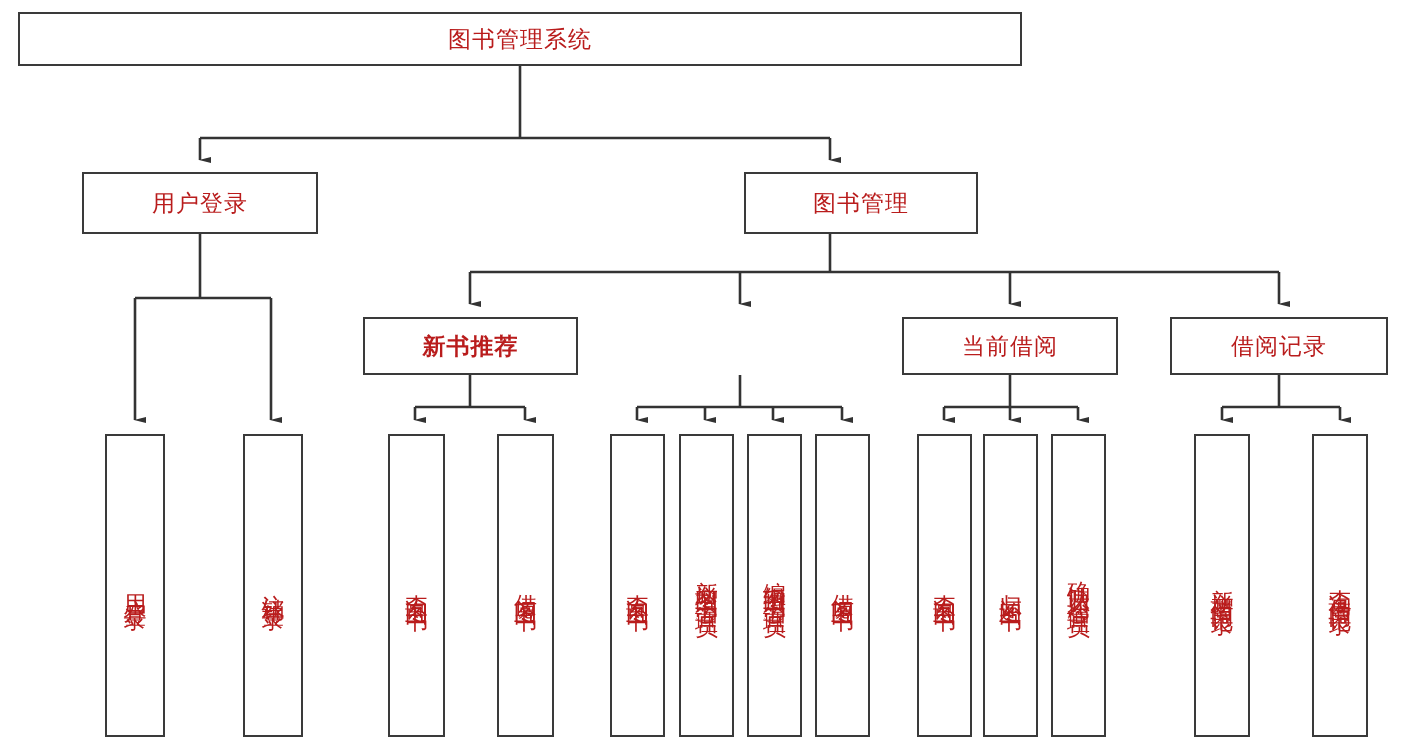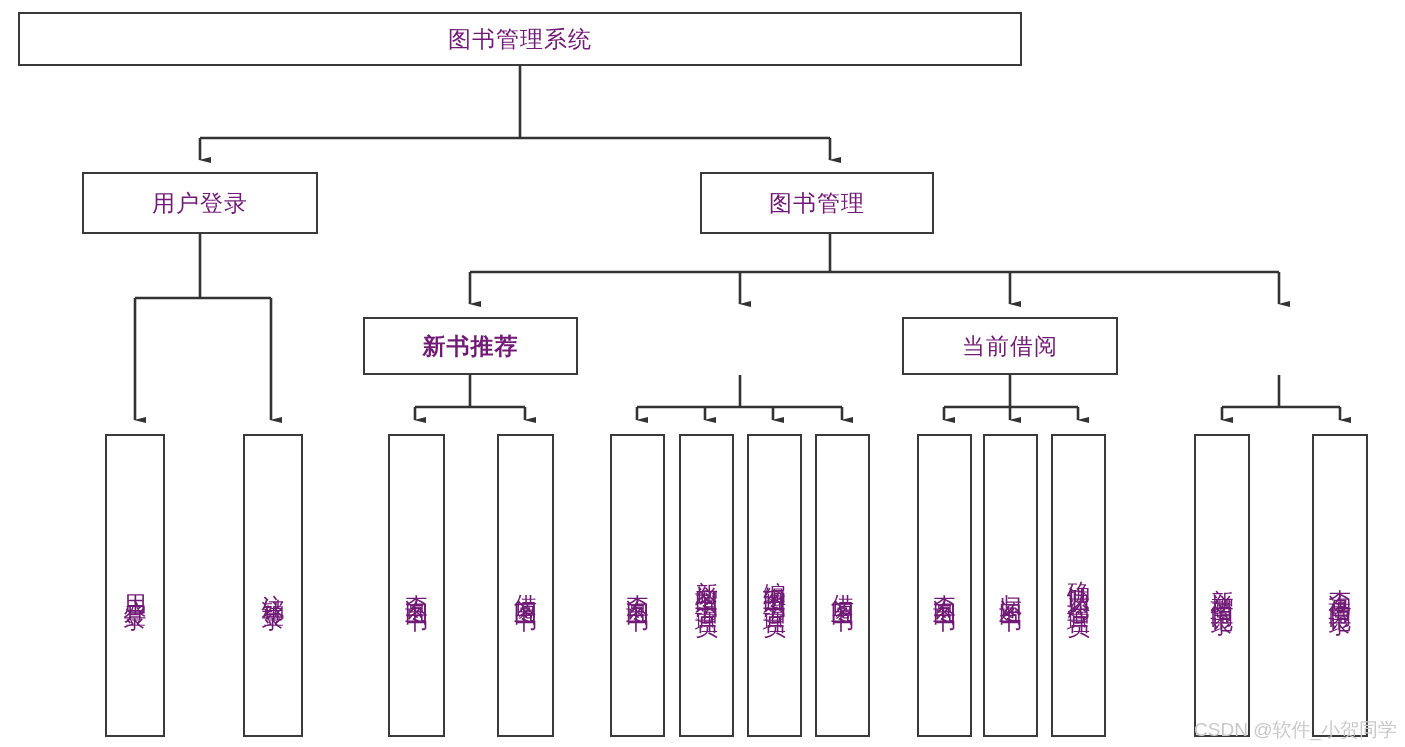--- a/index.html
+++ b/index.html
@@ -14,21 +14,21 @@
   svg#wires{position:absolute;left:0;top:0;width:1405px;height:747px;}
 
   .node{
     position:absolute;
     box-sizing:border-box;
     border:2px solid #3a3a3a;
     background:#ffffff;
     display:flex;
     align-items:center;
     justify-content:center;
-    color:#701a75;
+    color:#b91c1c;
   }
   .node.h{
     font-size:23px;
     letter-spacing:1px;
   }
   .node.v{
     font-size:23px;
     letter-spacing:2px;
   }
   .node.v .vtext{
@@ -106,29 +106,32 @@
     </g>
   </svg>
 
   <div class="node h" style="left:18px;top:12px;width:1004px;height:54px;">
     <span class="htext">图书管理系统</span>
   </div>
 
   <div class="node h" style="left:82px;top:172px;width:236px;height:62px;">
     <span class="htext">用户登录</span>
   </div>
-  <div class="node h" style="left:700px;top:172px;width:234px;height:62px;">
+  <div class="node h" style="left:744px;top:172px;width:234px;height:62px;">
     <span class="htext">图书管理</span>
   </div>
 
   <div class="node h" style="left:363px;top:317px;width:215px;height:58px;font-weight:bold;">
     <span class="htext">新书推荐</span>
   </div>
   <div class="node h" style="left:902px;top:317px;width:216px;height:58px;text-align:center;">
     <span class="htext">当前借阅</span>
+  </div>
+  <div class="node h" style="left:1170px;top:317px;width:218px;height:58px;">
+    <span class="htext">借阅记录</span>
   </div>
 
   <div class="node v" style="left:105px;top:434px;width:60px;height:303px;">
     <span class="vtext">用户登录</span>
   </div>
   <div class="node v" style="left:243px;top:434px;width:60px;height:303px;">
     <span class="vtext">注销登录</span>
   </div>
 
   <div class="node v" style="left:388px;top:434px;width:57px;height:303px;">
@@ -161,15 +164,14 @@
     <span class="vtext">确认归还（管理员）</span>
   </div>
 
   <div class="node v" style="left:1194px;top:434px;width:56px;height:303px;">
     <span class="vtext">新增借阅记录</span>
   </div>
   <div class="node v" style="left:1312px;top:434px;width:56px;height:303px;">
     <span class="vtext">查询借阅记录</span>
   </div>
 
-  <div id="watermark">CSDN @软件_小贺同学</div>
 
 </div>
 
 </body></html>

